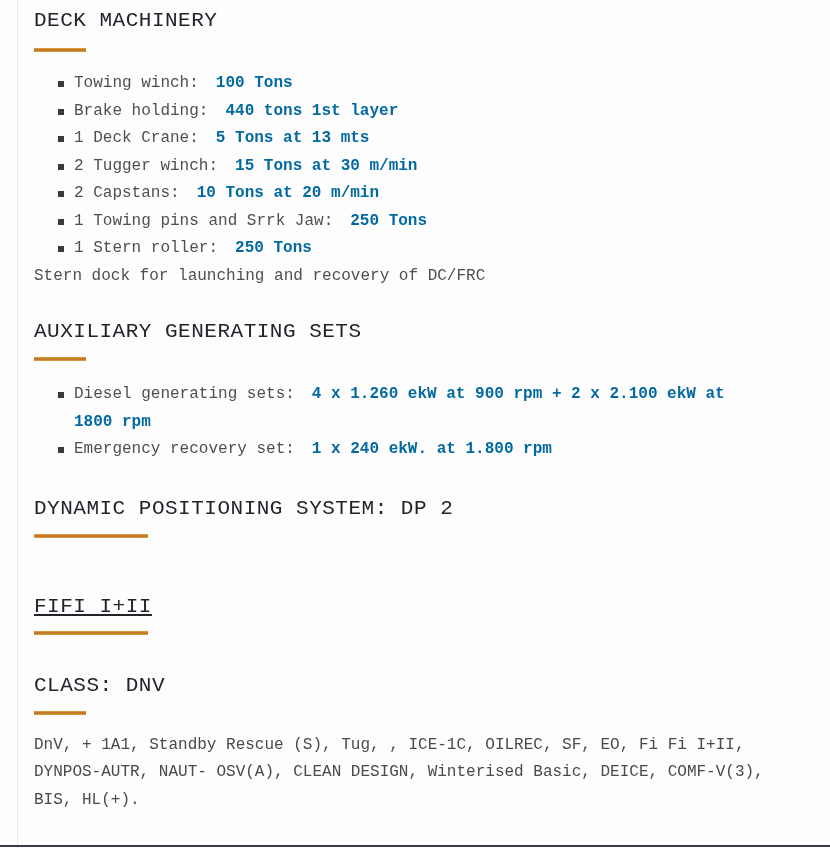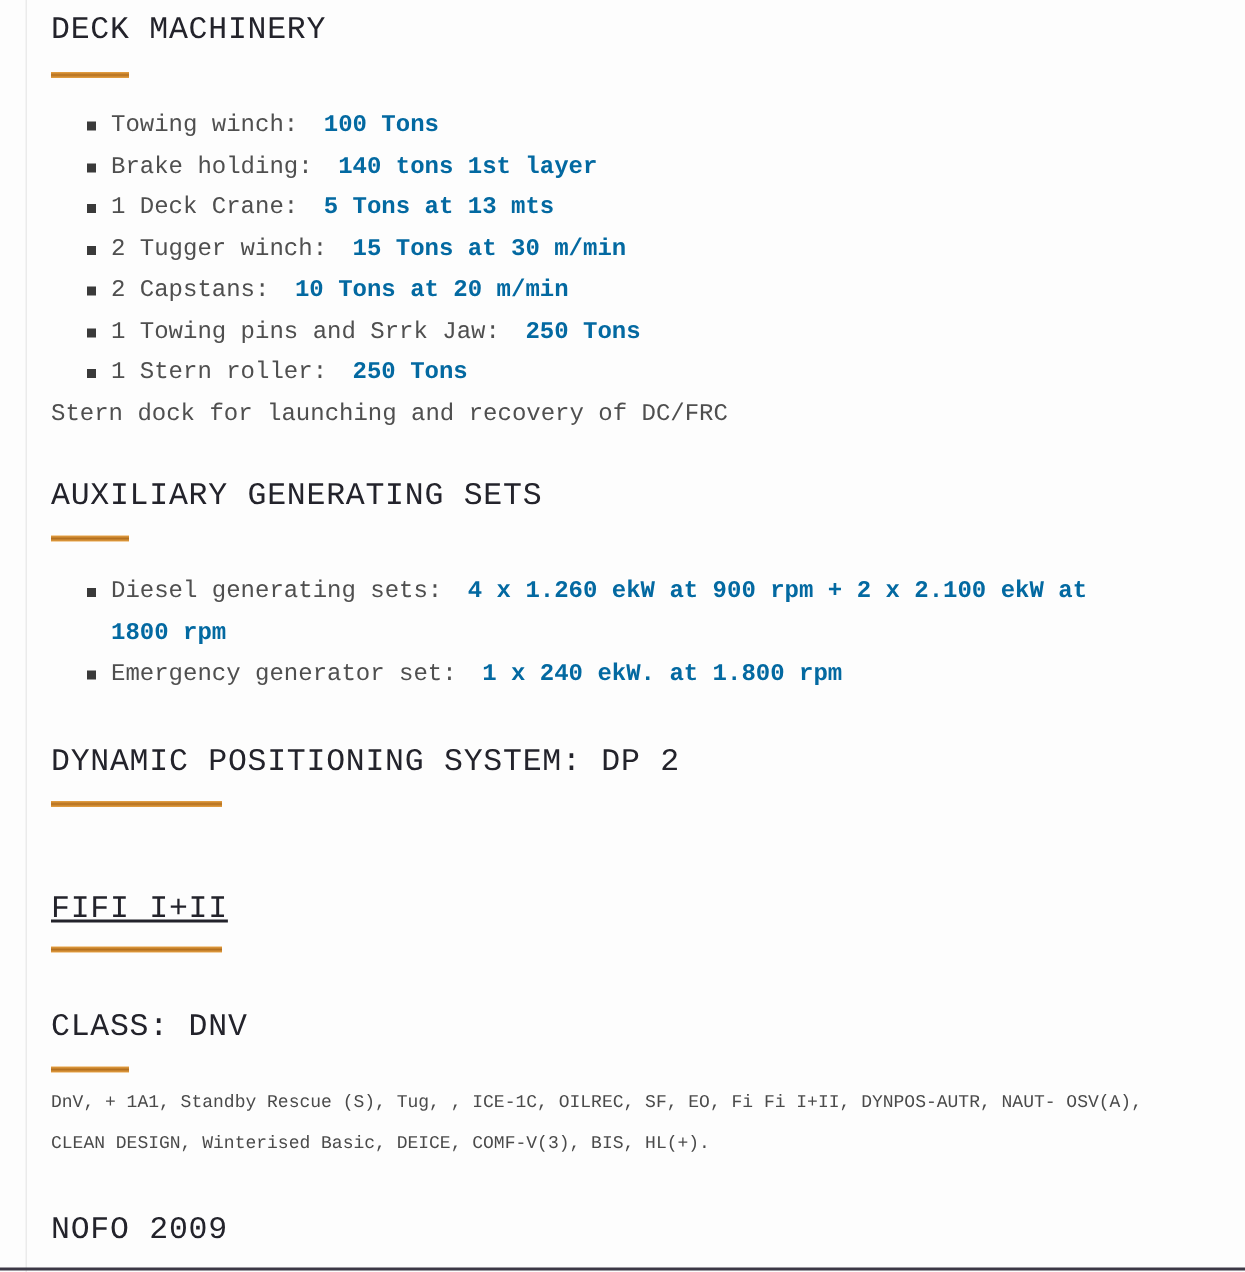--- a/index.html
+++ b/index.html
@@ -58,52 +58,52 @@
     width: 6px; height: 6px; background: #3a3a3a;
     display: block;
   }
   .li-value {
     font-weight: 700; color: #0369a1; margin-left: 17px;
   }
   .note {
     font-size: 16px; line-height: 27.5px; color: #4f4f4f;
   }
   .paragraph {
-    margin-top: 7px;
-    font-size: 12px; line-height: 27.5px; color: #4a4a4a;
+    margin-top: 17px;
+    font-size: 16px; line-height: 27.5px; color: #4a4a4a;
     width: 740px;
   }
 </style>
 </head>
 <body>
 
 <div class="left-line"></div>
 
 <div class="content">
 
   <h1>DECK MACHINERY</h1>
   <div class="rule rule-s rule-deck"></div>
 
   <ul class="bullets bullets-deck">
     <li><span class="bullet"></span><span class="li-label">Towing winch:</span><span class="li-value">100 Tons</span></li>
-    <li><span class="bullet"></span><span class="li-label">Brake holding:</span><span class="li-value">140 tons 1st layer</span></li>
+    <li><span class="bullet"></span><span class="li-label">Brake holding:</span><span class="li-value">440 tons 1st layer</span></li>
     <li><span class="bullet"></span><span class="li-label">1 Deck Crane:</span><span class="li-value">5 Tons at 13 mts</span></li>
     <li><span class="bullet"></span><span class="li-label">2 Tugger winch:</span><span class="li-value">15 Tons at 30 m/min</span></li>
     <li><span class="bullet"></span><span class="li-label">2 Capstans:</span><span class="li-value">10 Tons at 20 m/min</span></li>
     <li><span class="bullet"></span><span class="li-label">1 Towing pins and Srrk Jaw:</span><span class="li-value">250 Tons</span></li>
     <li><span class="bullet"></span><span class="li-label">1 Stern roller:</span><span class="li-value">250 Tons</span></li>
   </ul>
   <div class="note">Stern dock for launching and recovery of DC/FRC</div>
 
   <h2 class="h-aux">AUXILIARY GENERATING SETS</h2>
   <div class="rule rule-s rule-aux"></div>
 
   <ul class="bullets bullets-aux">
     <li><span class="bullet"></span><span class="li-label">Diesel generating sets:</span><span class="li-value">4 x 1.260 ekW at 900 rpm + 2 x 2.100 ekW at 1800 rpm</span></li>
-    <li><span class="bullet"></span><span class="li-label">Emergency generator set:</span><span class="li-value">1 x 240 ekW. at 1.800 rpm</span></li>
+    <li><span class="bullet"></span><span class="li-label">Emergency recovery set:</span><span class="li-value">1 x 240 ekW. at 1.800 rpm</span></li>
   </ul>
 
   <h2 class="h-dyn">DYNAMIC POSITIONING SYSTEM: DP 2</h2>
   <div class="rule rule-l rule-dyn"></div>
 
   <h2 class="h-fifi">FIFI I+II</h2>
   <div class="rule rule-l rule-fifi"></div>
 
   <h2 class="h-class">CLASS: DNV</h2>
   <div class="rule rule-s rule-class"></div>

